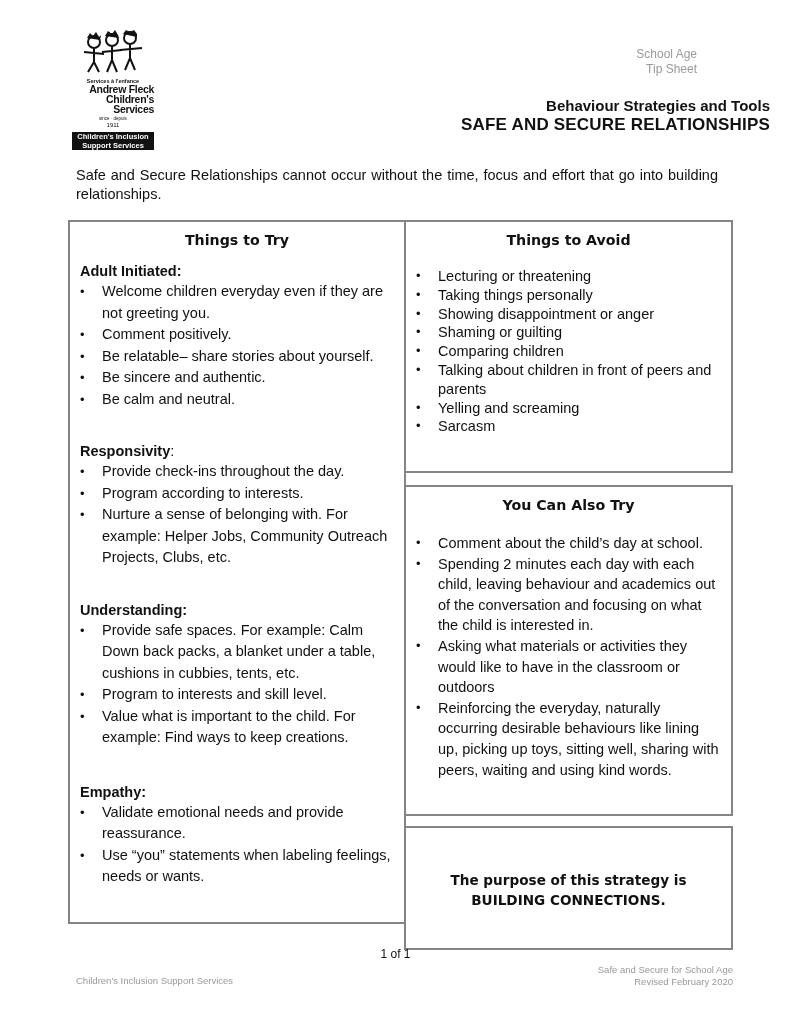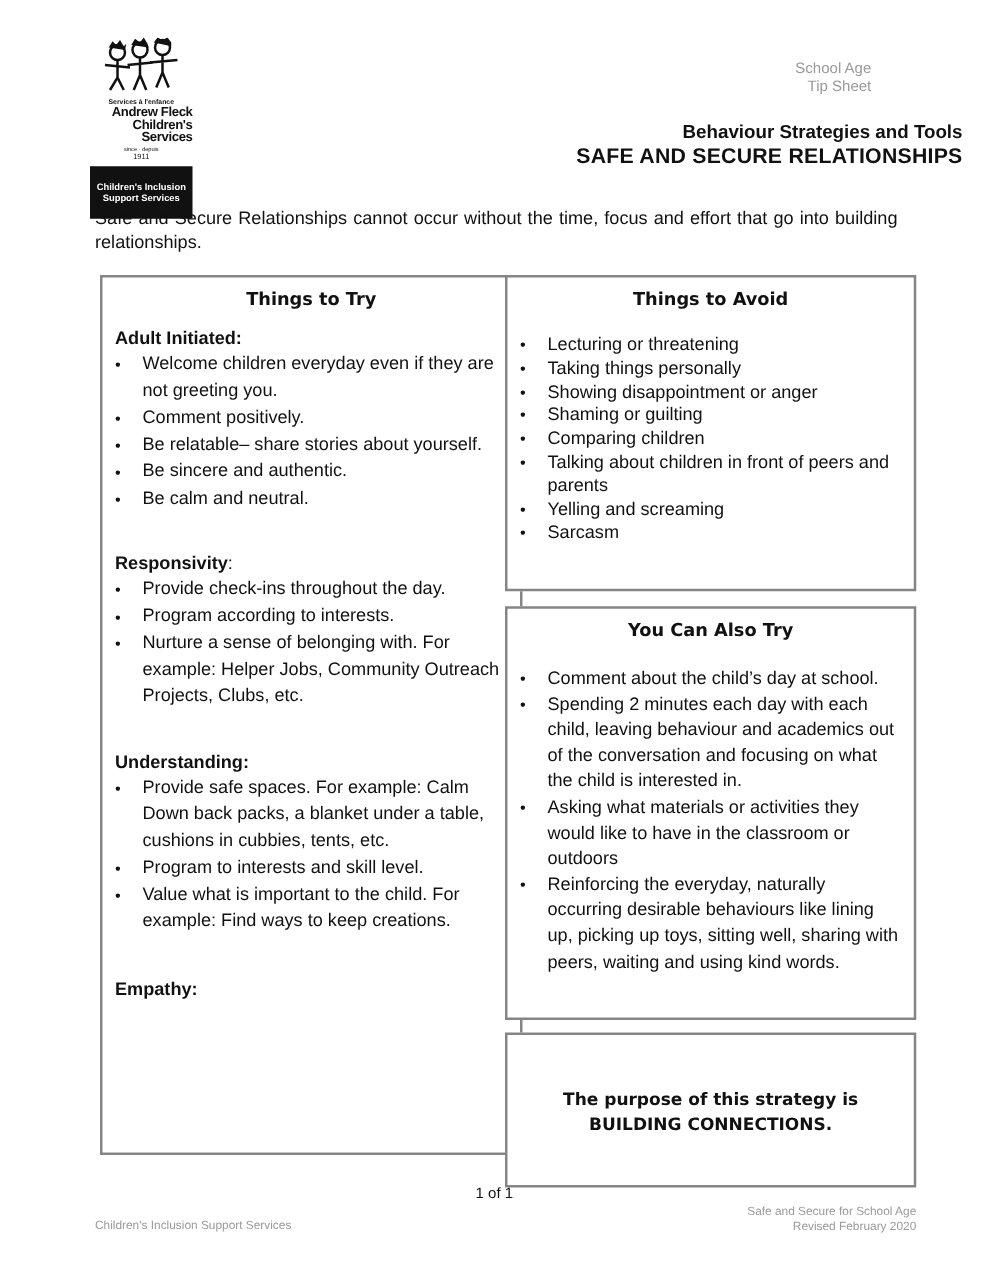--- a/index.html
+++ b/index.html
@@ -5,33 +5,33 @@
   * { box-sizing: border-box; margin: 0; padding: 0; }
   html, body { width: 791px; height: 1023px; background: #ffffff; overflow: hidden; }
   body { position: relative; font-family: "Liberation Sans", sans-serif; color: #111; }
 
   .logo { position: absolute; left: 72px; top: 30px; width: 82px; height: 112px; }
   .logo .kids { width: 82px; height: 44px; }
   .logo .small { font-size: 5.5px; font-weight: bold; text-align: center; line-height: 6px; }
   .logo .name { font-size: 10.5px; font-weight: bold; text-align: right; line-height: 10px; letter-spacing: -0.3px; }
   .logo .since { font-size: 4.5px; text-align: center; line-height: 6px; margin-top: 2px; }
   .logo .year { font-size: 6px; text-align: center; line-height: 7px; }
-  .logo .badge { background: #111; color: #fff; font-size: 7.5px; font-weight: bold; text-align: center; line-height: 9px; padding: 12px 1px; margin-top: 3px; }
+  .logo .badge { background: #111; color: #fff; font-size: 7.5px; font-weight: bold; text-align: center; line-height: 9px; padding: 0 1px; margin-top: 3px; }
 
   .tip { position: absolute; right: 94px; top: 47px; text-align: right; color: #999; font-size: 12px; line-height: 15px; }
 
   .titles { position: absolute; left: 0; width: 770px; top: 97px; text-align: right; }
   .titles .t1 { font-size: 15px; font-weight: bold; line-height: 18px; }
   .titles .t2 { font-size: 17px; font-weight: bold; line-height: 20px; letter-spacing: 0.2px; }
 
   .intro { position: absolute; left: 76px; top: 166px; width: 642px; font-size: 14.5px; line-height: 19px; text-align: justify; }
 
   .box { position: absolute; border: 2.5px solid #858585; background: #fff; }
   .box h2 { font-family: "DejaVu Sans", sans-serif; font-weight: bold; font-size: 14.2px; text-align: center; line-height: 18px; }
-  .left-box { left: 80px; top: 220px; width: 338px; height: 704px; padding: 9px 10px 0 10px; }
+  .left-box { left: 68px; top: 220px; width: 338px; height: 704px; padding: 9px 10px 0 10px; }
   .avoid-box { left: 404px; top: 220px; width: 329px; height: 253px; padding: 9px 10px 0 10px; }
   .also-box { left: 404px; top: 485px; width: 329px; height: 331px; padding: 9px 10px 0 10px; }
   .purpose-box { left: 404px; top: 826px; width: 329px; height: 124px; display: flex; align-items: center; justify-content: center; }
   .purpose-box p { font-family: "DejaVu Sans", sans-serif; font-weight: bold; font-size: 13.6px; text-align: center; line-height: 20px; padding-top: 4px; }
 
   .sec-head { font-size: 14.5px; font-weight: bold; line-height: 19px; }
   .sec-head .plain { font-weight: normal; }
   ul.bl { list-style: none; font-size: 14.5px; }
   ul.bl li { position: relative; padding-left: 22px; }
   ul.bl li::before { content: "•"; position: absolute; left: 0; top: 0; font-size: 13px; }
@@ -109,20 +109,24 @@
   <div style="height:32px"></div>
   <div class="sec-head"><span>Understanding:</span><span class="plain"></span></div>
   <ul class="bl">
     <li>Provide safe spaces. For example: Calm Down back packs, a blanket under a table, cushions in cubbies, tents, etc.</li>
     <li>Program to interests and skill level.</li>
     <li>Value what is important to the child. For example: Find ways to keep creations.</li>
   </ul>
 
   <div style="height:34px"></div>
   <div class="sec-head"><span>Empathy:</span><span class="plain"></span></div>
+  <ul class="bl">
+    <li>Validate emotional needs and provide reassurance.</li>
+    <li>Use “you” statements when labeling feelings, needs or wants.</li>
+  </ul>
 </div>
 
 <div class="box avoid-box">
   <h2>Things to Avoid</h2>
   <div style="height:18px"></div>
   <ul class="bl">
     <li>Lecturing or threatening</li>
     <li>Taking things personally</li>
     <li>Showing disappointment or anger</li>
     <li>Shaming or guilting</li>

